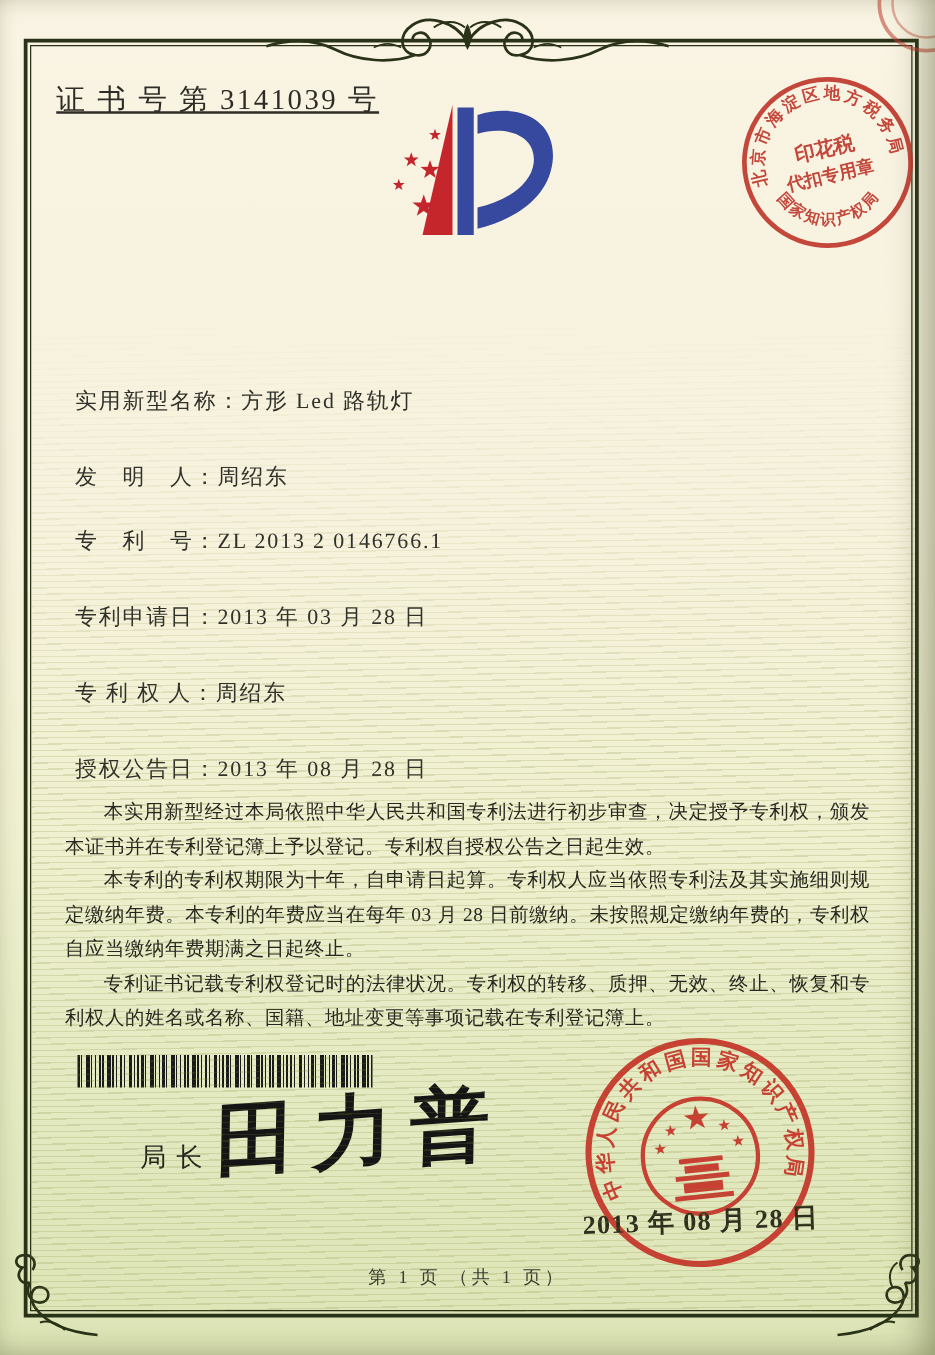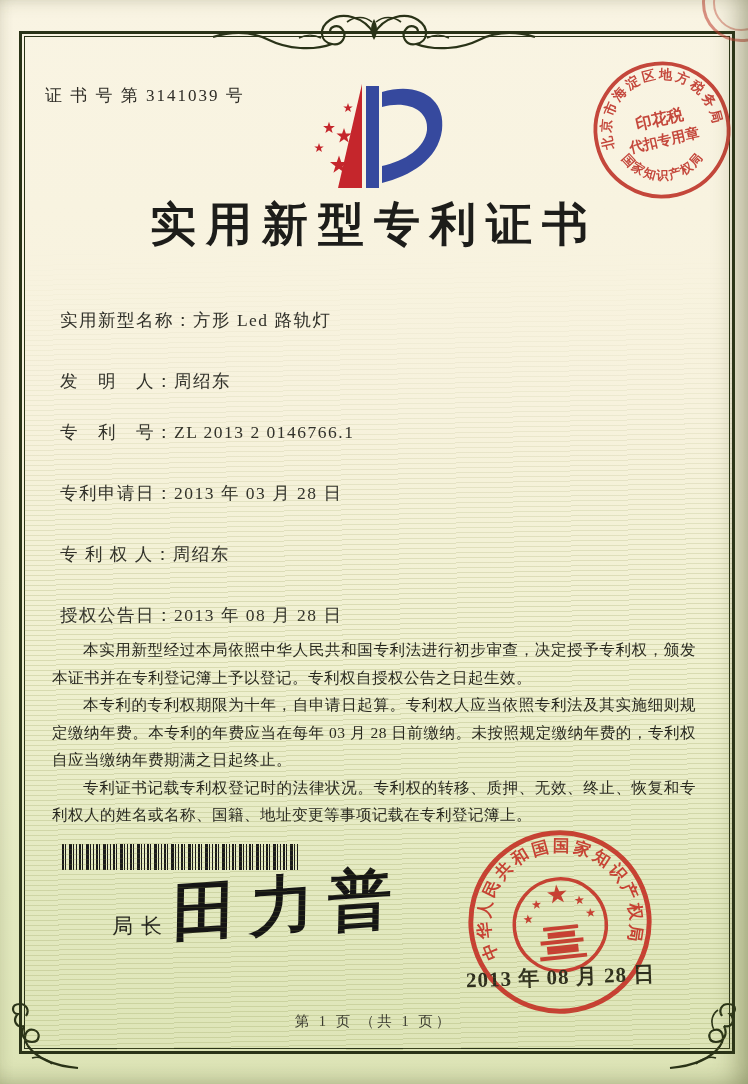--- a/index.html
+++ b/index.html
@@ -14,21 +14,21 @@
                 inset 0 -12px 22px -10px rgba(70,75,35,.22),
                 inset 8px 6px 18px -12px rgba(70,75,35,.18); }
   .guilloche { position:absolute; left:24px; right:16px; top:250px; bottom:34px; pointer-events:none;
     background:repeating-linear-gradient(179deg, rgba(125,135,55,.20) 0 1px, rgba(255,255,255,0) 1px 5px);
     -webkit-mask-image:linear-gradient(180deg, transparent 0%, #000 45%);
             mask-image:linear-gradient(180deg, transparent 0%, #000 45%); }
   .frame { position:absolute; left:19px; top:31px; right:13px; bottom:30px;
     border:3px solid #2a3318; }
   .frame-inner { position:absolute; inset:2px; border:1px solid #2a3318; }
   .abs { position:absolute; }
-  .cert-no { left:45px; top:84px; font-size:17px; letter-spacing:2px; color:#2e2c26; }
+  .cert-no { left:45px; top:64px; font-size:23px; letter-spacing:2px; color:#2e2c26;text-decoration:underline; }
   .title { left:0; right:0; top:194px; text-align:center; font-size:46px; font-weight:bold;
     letter-spacing:10px; color:#1d1d1a; }
   .fields { left:60px; top:308px; right:70px; font-size:17.5px; color:#30302a; }
   .field-row { margin-bottom:37px; letter-spacing:1.5px; }
   .field-row.tight { margin-bottom:27px; }
   .body-text { left:52px; right:52px; top:636px; font-size:15.5px; line-height:27.5px;
     color:#26261f; text-align:justify; letter-spacing:.5px; }
   .body-text p { margin:0; text-indent:2em; }
   .barcode { left:62px; top:844px; width:236px; height:26px;
     background:repeating-linear-gradient(90deg,
@@ -101,21 +101,20 @@
     <path d="M84,8 L84,112 L60,112 Z" fill="#c5262c"></path>
     <path d="M88,10 L101,10 L101,112 L88,112 Z" fill="#36499e"></path>
     <path d="M104,16 C140,5 168,22 164,54 C160,84 132,100 104,107 L104,90 C127,85 147,72 149,54 C151,33 128,24 104,31 Z" fill="#36499e"></path>
     <use href="#star5" fill="#c5262c" transform="translate(70,32) scale(0.5)"></use>
     <use href="#star5" fill="#c5262c" transform="translate(51,52) scale(0.62)"></use>
     <use href="#star5" fill="#c5262c" transform="translate(41,72) scale(0.5)"></use>
     <use href="#star5" fill="#c5262c" transform="translate(66,60) scale(0.8)"></use>
     <use href="#star5" fill="#c5262c" transform="translate(61,89) scale(0.95)"></use>
   </svg>
 
-  <div class="abs title">实用新型专利证书</div>
 
   <svg class="abs tax-stamp" viewBox="0 0 160 160">
     <circle cx="80" cy="80" r="70" fill="none" stroke="#c0392e" stroke-width="4"></circle>
     <defs>
       <path id="taxArcTop" d="M 26.8 89.4 A 54 54 0 1 1 133.2 89.4" fill="none"></path>
       <path id="taxArcBot" d="M 31.1 97.8 A 52 52 0 0 0 128.9 97.8" fill="none"></path>
     </defs>
     <text font-size="14" fill="#c0392e" font-weight="bold">
       <textPath href="#taxArcTop" startOffset="2" textLength="182" lengthAdjust="spacing">北京市海淀区地方税务局</textPath>
     </text>

